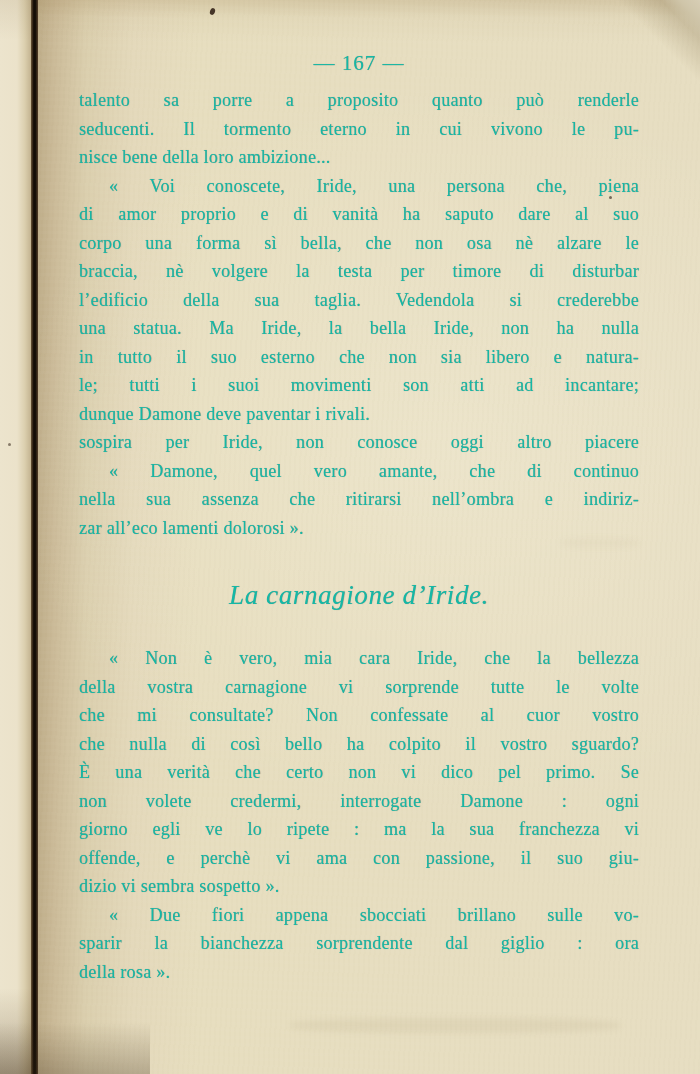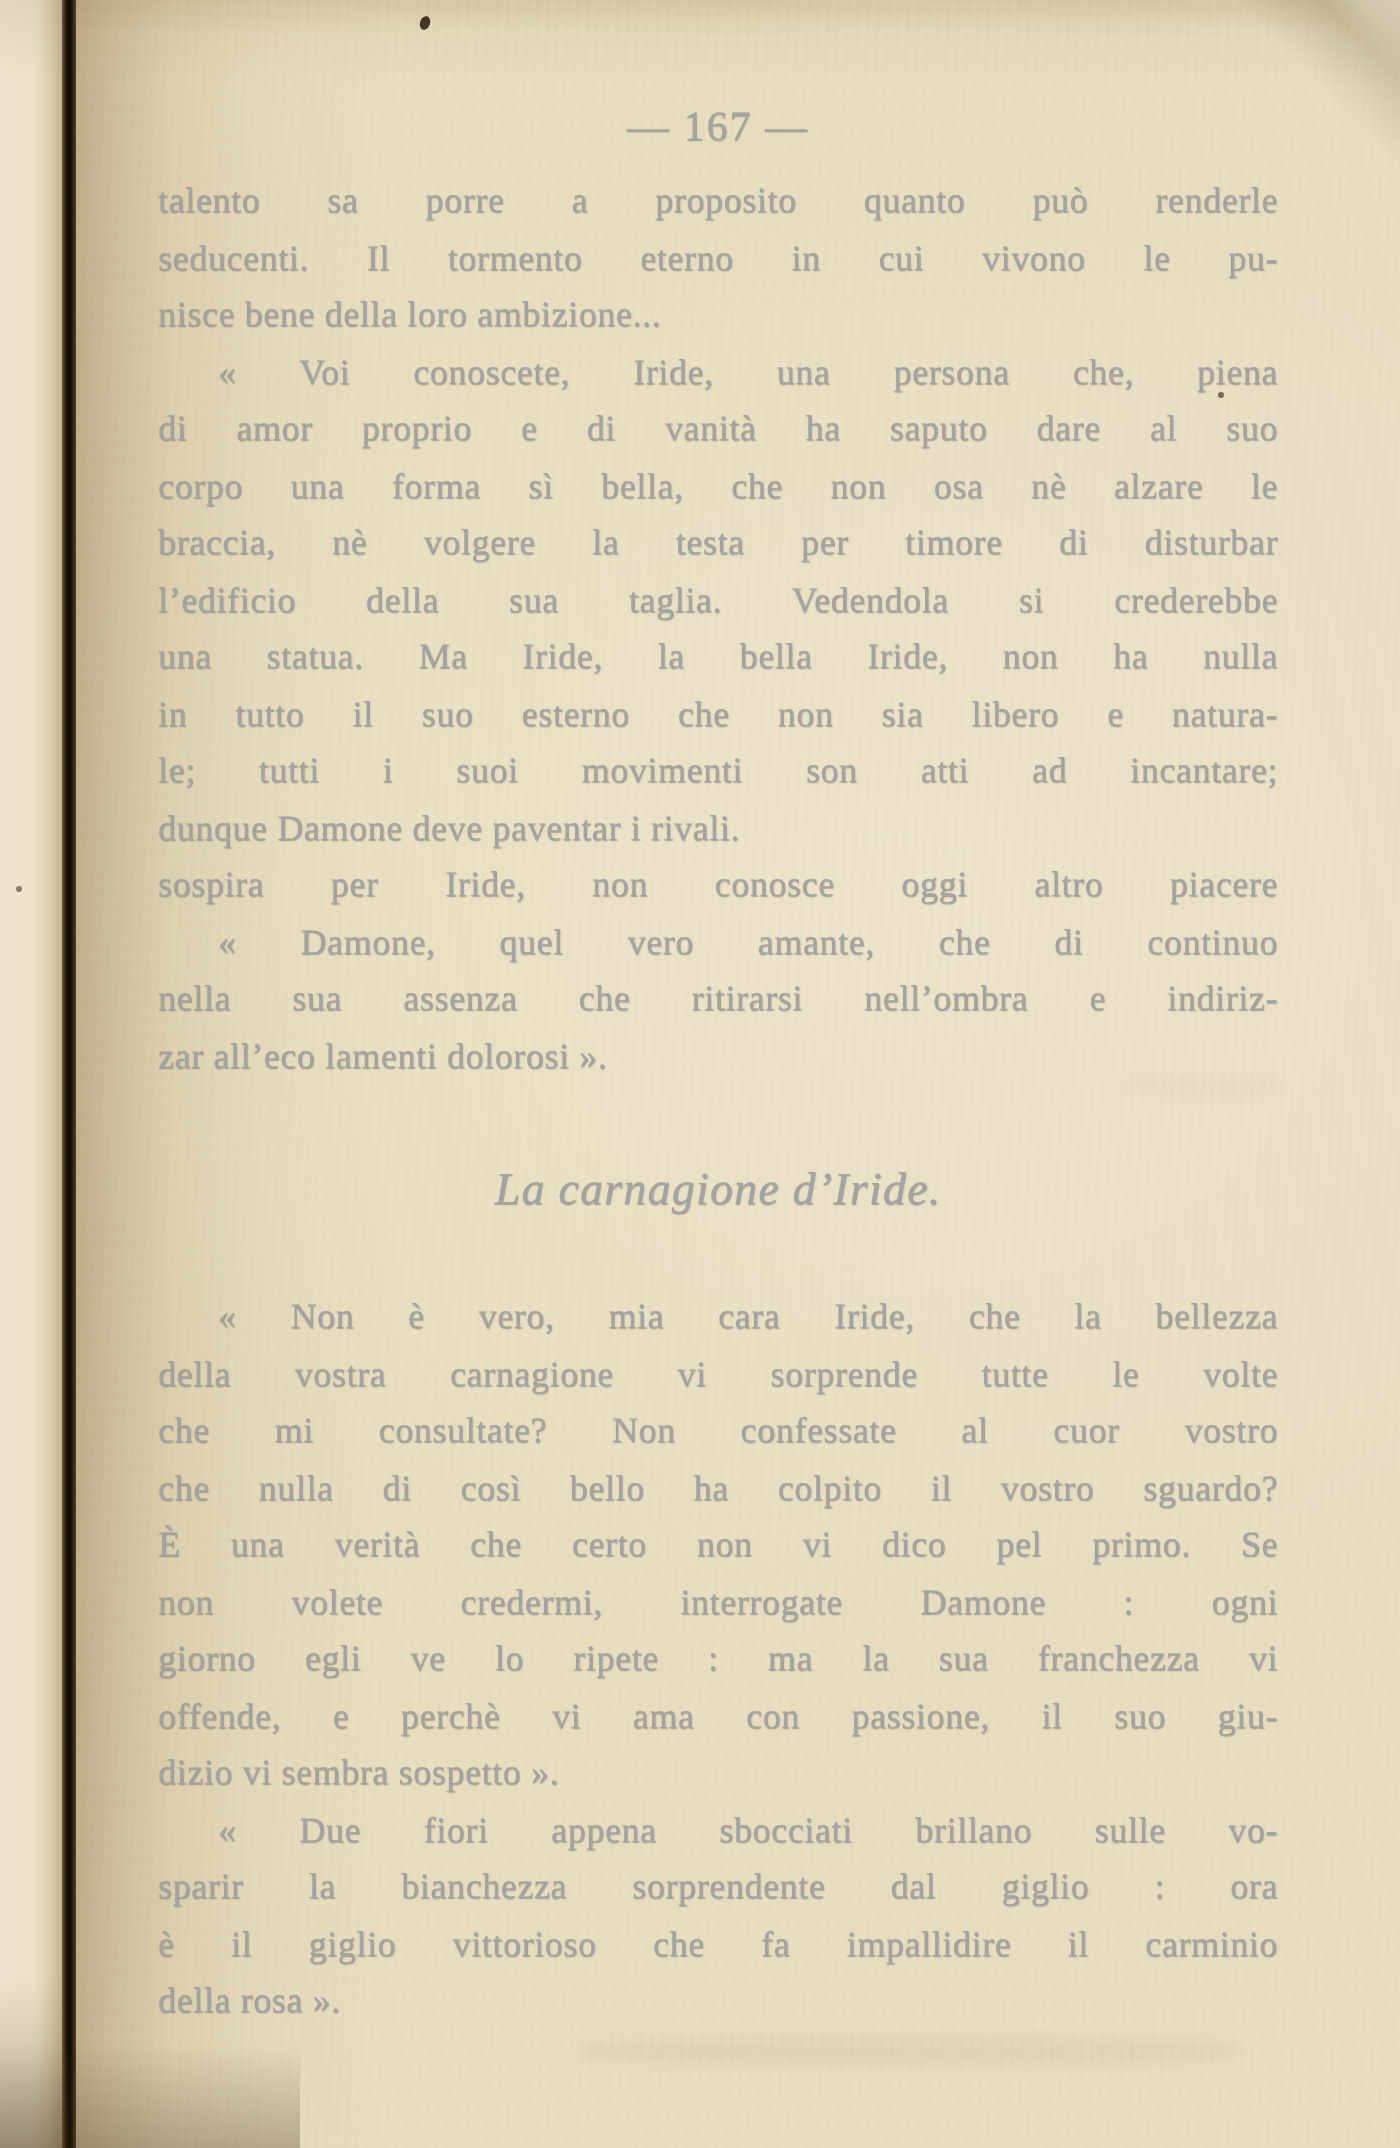--- a/index.html
+++ b/index.html
@@ -46,36 +46,36 @@
     position: absolute; right: 0; top: 0; width: 140px; height: 120px; pointer-events: none;
     background: linear-gradient(225deg, #d7ceb5 0%, #cfc5a9 8%, rgba(130,112,75,0.26) 15%, rgba(130,112,75,0) 32%);
   }
   .bottom-left-shade {
     position: absolute; left: 0; bottom: 0; width: 150px; height: 52px; pointer-events: none;
     background: linear-gradient(to top, rgba(60,43,22,0.28), transparent);
   }
   
   .content {
     position: absolute; left: 79px; top: 50px; width: 560px;
-    color: #a3a3a3;
+    color: #14b8a6;
     text-shadow: 0.3px 0.3px 0.7px rgba(53,46,37,0.40);
   }
   .page-number {
     text-align: center; font-size: 21px; line-height: 26px;
     letter-spacing: 1px; margin-bottom: 10px;
   }
   .line {
     font-size: 18px; line-height: 28.5px; letter-spacing: 0.3px;
     text-align: justify; text-align-last: justify;
   }
   .line.last { text-align-last: left; }
   .line.indent { padding-left: 30px; }
   .heading {
     margin: 38px 0 34px; text-align: center;
-    font-style: italic; font-size: 23px; line-height: 30px; letter-spacing: 0.6px;
+    font-style: italic; font-size: 27px; line-height: 30px; letter-spacing: 0.6px;
   }
   
   .speck { position: absolute; background: #453528; border-radius: 50%; }
   .speck.s1 { left: 210px; top: 8px;  width: 5px; height: 7px; transform: rotate(18deg); }
   .speck.s2 { left: 609px; top: 196px; width: 3px; height: 3px; opacity: .7; }
   .speck.s3 { left: 8px;  top: 443px; width: 3px; height: 3px; opacity: .6; }
   .smudge { position: absolute; background: #9b8a63; filter: blur(3px); border-radius: 40%; }
   .smudge.m1 { left: 290px; top: 1018px; width: 330px; height: 15px; opacity: .10; }
   .smudge.m2 { left: 560px; top: 538px;  width: 80px;  height: 10px; opacity: .05; }
 </style>
@@ -125,21 +125,20 @@
         <div class="line">che nulla di così bello ha colpito il vostro sguardo?</div>
         <div class="line">È una verità che certo non vi dico pel primo. Se</div>
         <div class="line">non volete credermi, interrogate Damone : ogni</div>
         <div class="line">giorno egli ve lo ripete : ma la sua franchezza vi</div>
         <div class="line">offende, e perchè vi ama con passione, il suo giu-</div>
         <div class="line last">dizio vi sembra sospetto ».</div>
       </div>
       <div>
         <div class="line indent">« Due fiori appena sbocciati brillano sulle vo-</div>
         <div class="line">sparir la bianchezza sorprendente dal giglio : ora</div>
-        <div class="line">è il giglio vittorioso che fa impallidire il carminio</div>
         <div class="line last">della rosa ».</div>
       </div>
     </div>
 </div>
 
 <div class="bottom-left-shade"></div>
 <div class="speck s1"></div>
 <div class="speck s2"></div>
 <div class="speck s3"></div>
 <div class="smudge m1"></div>

